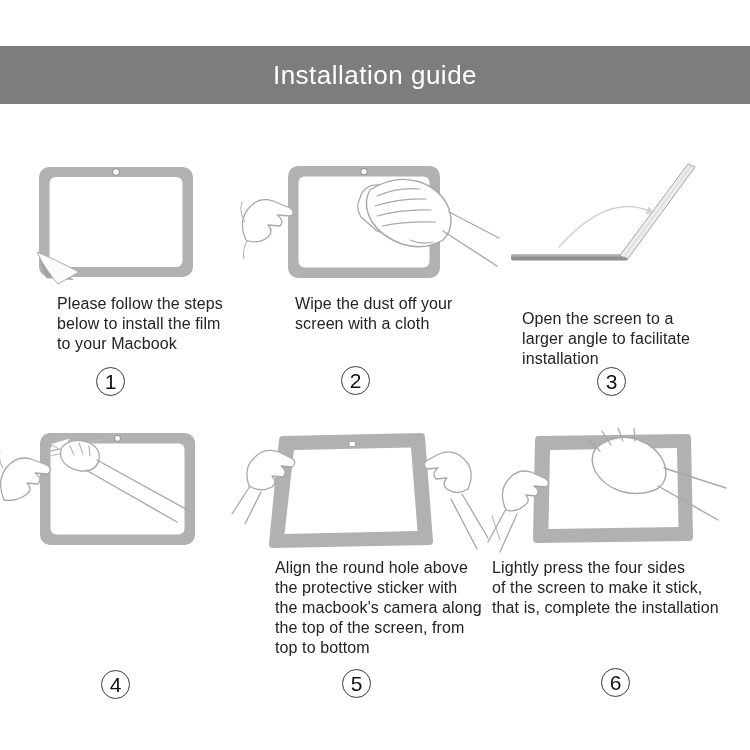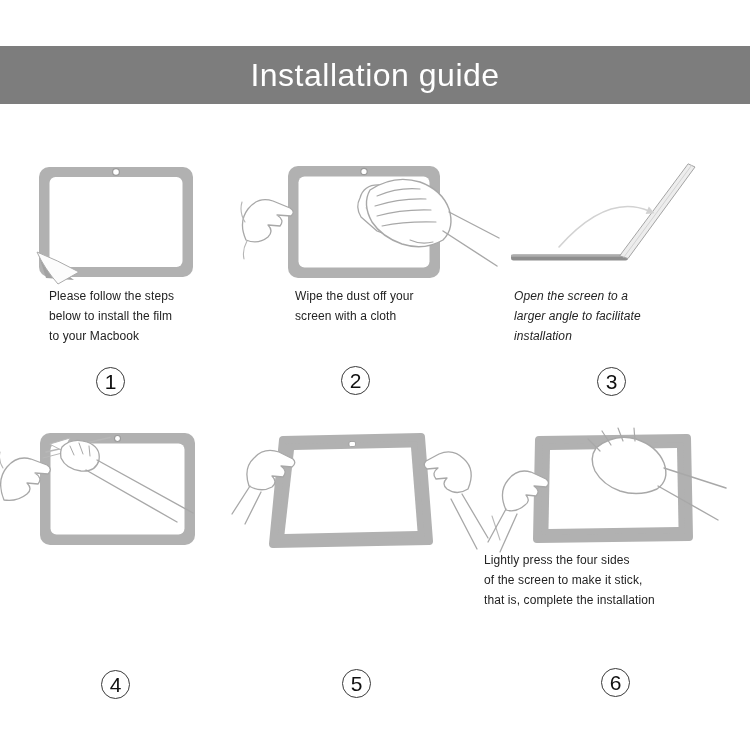--- a/index.html
+++ b/index.html
@@ -1,27 +1,27 @@
 <!DOCTYPE html>
 <html><head>
 <meta charset="utf-8">
 <style>
   html,body{margin:0;padding:0;background:#fff;}
   .page{position:relative;width:750px;height:750px;background:#ffffff;overflow:hidden;
         font-family:"Liberation Sans","DejaVu Sans",sans-serif;}
   .banner{position:absolute;left:0;top:46px;width:750px;height:58px;background:#7d7d7d;
           display:flex;align-items:center;justify-content:center;}
-  .banner h1{margin:0;font-size:32px;font-weight:400;color:#ffffff;letter-spacing:.5px;}
+  .banner h1{margin:0;font-size:26px;font-weight:400;color:#ffffff;letter-spacing:.5px;}
   .art{position:absolute;left:0;top:0;pointer-events:none;}
-  .caption{position:absolute;margin:0;font-size:12px;line-height:20px;color:#232323;
+  .caption{position:absolute;margin:8px;font-size:16px;line-height:20px;color:#232323;
            white-space:pre;letter-spacing:.1px;}
   .num{position:absolute;width:27px;height:27px;border:1.6px solid #3a3a3a;border-radius:50%;
        display:flex;align-items:center;justify-content:center;font-size:21px;color:#111;background:#fff;}
   
-  .cap1{left:49px;top:286px;}  .cap2{left:295px;top:286px;} .cap3{left:514px;top:286px;font-style:italic;}
+  .cap1{left:49px;top:286px;}  .cap2{left:287px;top:286px;} .cap3{left:514px;top:301px;}
   .cap4{left:40px;top:550px;}  .cap5{left:267px;top:550px;} .cap6{left:484px;top:550px;}
   
   .n1{left:96px;top:367px;}  .n2{left:341px;top:366px;} .n3{left:597px;top:367px;}
   .n4{left:101px;top:670px;} .n5{left:342px;top:669px;} .n6{left:601px;top:668px;}
 </style>
 </head>
 <body>
 
 <div class="page">
 
@@ -100,20 +100,25 @@
   </svg>
 
   <p class="caption cap1">Please follow the steps
 below to install the film
 to your Macbook</p>
   <p class="caption cap2">Wipe the dust off your
 screen with a cloth</p>
   <p class="caption cap3">Open the screen to a
 larger angle to facilitate
 installation</p>
+  <p class="caption cap5">Align the round hole above
+the protective sticker with
+the macbook's camera along
+the top of the screen, from
+top to bottom</p>
   <p class="caption cap6">Lightly press the four sides
 of the screen to make it stick,
 that is, complete the installation</p>
 
   <div class="num n1">
       <span>1</span>
     </div>
   <div class="num n2">
       <span>2</span>
     </div>

